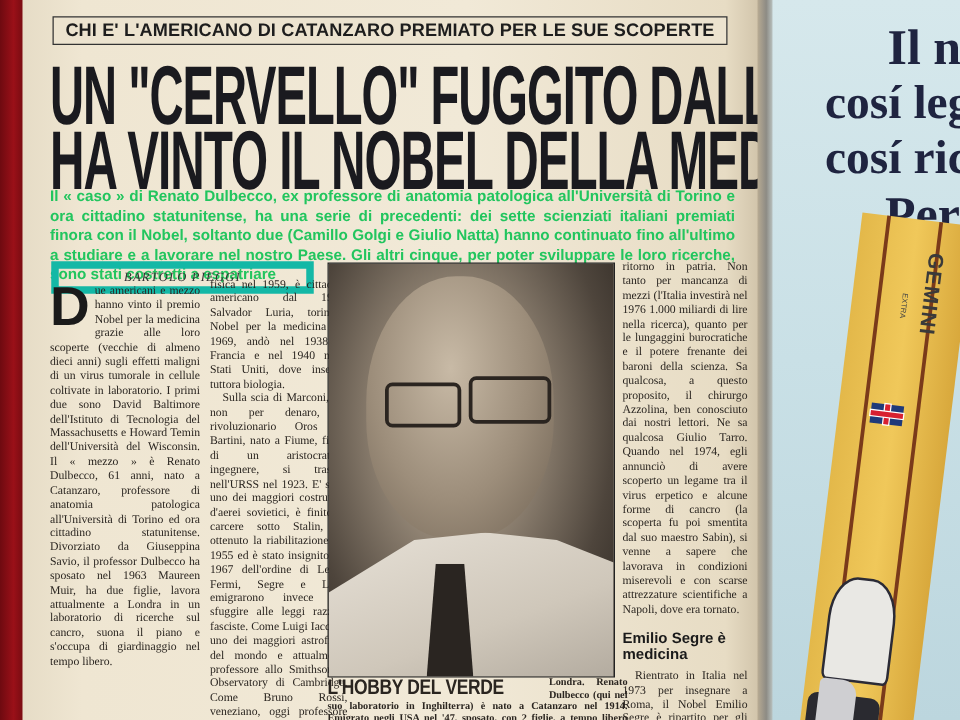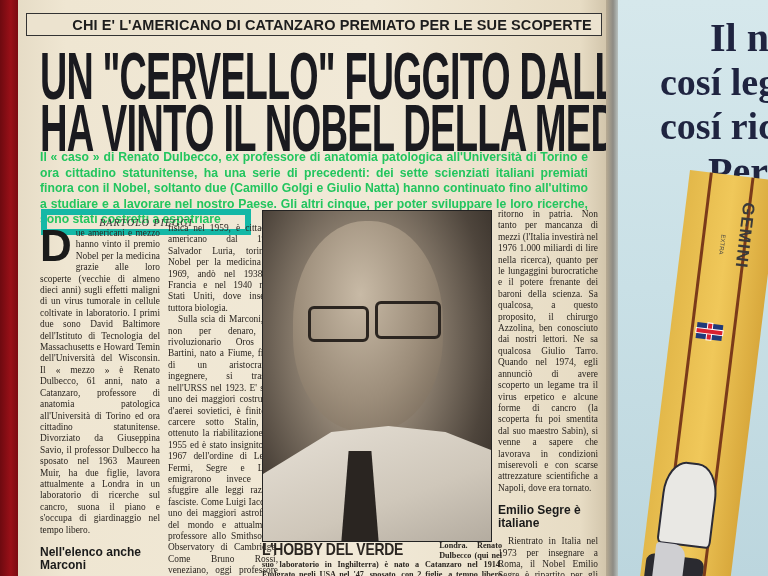--- a/index.html
+++ b/index.html
@@ -1,21 +1,21 @@
 <!DOCTYPE html>
 <html><head>
 <meta charset="utf-8">
 <style>
   html,body{margin:0;padding:0;}
   body{width:768px;height:576px;overflow:hidden;background:#8a0d14;position:relative;font-family:"Liberation Serif",serif;}
   .spine{position:absolute;left:0;top:0;width:18px;height:576px;background:linear-gradient(90deg,#6e0a10,#9a1018 60%,#7a0c12);}
   .page{position:absolute;left:18px;top:0;width:592px;height:576px;background:linear-gradient(90deg,#e6dcc6,#efe6d2 8%,#f1e9d7 60%,#e7dcc4 95%,#cfc2a8);overflow:hidden;}
   .gutter{position:absolute;left:606px;top:0;width:14px;height:576px;background:linear-gradient(90deg,#b8ab93,#8d8b84,#c9d6d6);}
   .ad{position:absolute;left:618px;top:0;width:150px;height:576px;background:linear-gradient(180deg,#d6e8ec,#c9e0e6 50%,#bcd6de);overflow:hidden;}
-  .kicker{position:absolute;left:26px;top:13px;width:538px;height:21px;border:1.5px solid #333;background:#ece3cf;display:flex;align-items:center;justify-content:center;font-family:"Liberation Sans",sans-serif;font-weight:bold;font-size:14.5px;color:#1d1d1d;letter-spacing:0.1px;white-space:nowrap;padding-left:36px;}
+  .kicker{position:absolute;left:42px;top:13px;width:538px;height:21px;border:1.5px solid #333;background:#ece3cf;display:flex;align-items:center;justify-content:center;font-family:"Liberation Sans",sans-serif;font-weight:bold;font-size:14.5px;color:#1d1d1d;letter-spacing:0.1px;white-space:nowrap;}
   .headline{position:absolute;left:40px;top:38px;width:548px;font-family:"Liberation Sans",sans-serif;font-weight:900;color:#1a1a1f;line-height:52px;}
   .hl{display:block;font-size:46px;transform:scaleY(1.45) scaleX(0.78);transform-origin:left top;white-space:nowrap;letter-spacing:-1px;height:52px;}
   .hl.l1{transform:scaleY(1.45) scaleX(0.82);}
   .hl.l2{transform:scaleY(1.45) scaleX(0.83);}
   .deck{position:absolute;left:40px;top:150px;width:548px;font-family:"Liberation Sans",sans-serif;font-weight:bold;font-size:12.2px;line-height:15.6px;color:#22c55e;text-align:justify;}
   .byline{position:absolute;left:41px;top:209px;width:198px;height:14px;border:6px solid #14b8a6;font-family:"Liberation Serif",serif;font-style:italic;font-size:10px;color:#333;display:flex;align-items:center;justify-content:center;letter-spacing:1px;}
   .col{position:absolute;font-family:"Liberation Serif",serif;font-size:9.4px;line-height:11.4px;color:#2a2520;text-align:justify;}
   .col1{left:40px;top:228px;width:120px;}
   .col2{left:168px;top:223px;width:110px;}
   .col3{left:498px;top:209px;width:100px;}
@@ -57,21 +57,20 @@
   <span class="hl l2">HA VINTO IL NOBEL DELLA MEDICINA</span>
 </div>
 
 <div class="deck">Il « caso » di Renato Dulbecco, ex professore di anatomia patologica all'Università di Torino e ora cittadino statunitense, ha una serie di precedenti: dei sette scienziati italiani premiati finora con il Nobel, soltanto due (Camillo Golgi e Giulio Natta) hanno continuato fino all'ultimo a studiare e a lavorare nel nostro Paese. Gli altri cinque, per poter sviluppare le loro ricerche, sono stati costretti a espatriare</div>
 
 <div class="byline">BARTOLO PIEGGI</div>
 
 <div class="col col1">
   <span class="dropcap">D</span>
   <p class="noind">ue americani e mezzo hanno vinto il premio Nobel per la medicina grazie alle loro scoperte (vecchie di almeno dieci anni) sugli effetti maligni di un virus tumorale in cellule coltivate in laboratorio. I primi due sono David Baltimore dell'Istituto di Tecnologia del Massachusetts e Howard Temin dell'Università del Wisconsin. Il « mezzo » è Renato Dulbecco, 61 anni, nato a Catanzaro, professore di anatomia patologica all'Università di Torino ed ora cittadino statunitense. Divorziato da Giuseppina Savio, il professor Dulbecco ha sposato nel 1963 Maureen Muir, ha due figlie, lavora attualmente a Londra in un laboratorio di ricerche sul cancro, suona il piano e s'occupa di giardinaggio nel tempo libero.</p>
-  <div class="subhead">Nell'elenco anche Marconi</div>
 
 </div>
 
 <div class="col col2">
   <p class="noind">fisica nel 1959, è cittadino americano dal 1944. Salvador Luria, torinese, Nobel per la medicina nel 1969, andò nel 1938 in Francia e nel 1940 negli Stati Uniti, dove insegna tuttora biologia.</p>
   <p>Sulla scia di Marconi, ma non per denaro, il rivoluzionario Oros Di Bartini, nato a Fiume, figlio di un aristocratico, ingegnere, si trasferì nell'URSS nel 1923. E' stato uno dei maggiori costruttori d'aerei sovietici, è finito in carcere sotto Stalin, ha ottenuto la riabilitazione nel 1955 ed è stato insignito nel 1967 dell'ordine di Lenin. Fermi, Segre e Luria emigrarono invece per sfuggire alle leggi razziali fasciste. Come Luigi Iacchia, uno dei maggiori astrofisici del mondo e attualmente professore allo Smithsonian Observatory di Cambridge. Come Bruno Rossi, veneziano, oggi professore all'Istituto di Tecnologia del Massachusetts. Come Bruno Pontecorvo, fisico nucleare, che lavorò con Fermi negli Stati Uniti, poi in Inghilterra e fuggì nel 1950 nell'URSS creando un caso clamoroso di spionaggio politico-scientifico.</p>
 
 </div>
 
 <div class="photo">
@@ -82,21 +81,21 @@
   <div class="tie"></div>
 </div>
 
 <div class="caption">
   <span class="cap-title">L'HOBBY DEL VERDE</span>
   <span>Londra. Renato Dulbecco (qui nel suo laboratorio in Inghilterra) è nato a Catanzaro nel 1914. Emigrato negli USA nel '47, sposato, con 2 figlie, a tempo libero suona il piano e coltiva il giardino.</span>
 </div>
 
 <div class="col col3">
   <p class="noind">ritorno in patria. Non tanto per mancanza di mezzi (l'Italia investirà nel 1976 1.000 miliardi di lire nella ricerca), quanto per le lungaggini burocratiche e il potere frenante dei baroni della scienza. Sa qualcosa, a questo proposito, il chirurgo Azzolina, ben conosciuto dai nostri lettori. Ne sa qualcosa Giulio Tarro. Quando nel 1974, egli annunciò di avere scoperto un legame tra il virus erpetico e alcune forme di cancro (la scoperta fu poi smentita dal suo maestro Sabin), si venne a sapere che lavorava in condizioni miserevoli e con scarse attrezzature scientifiche a Napoli, dove era tornato.</p>
-  <div class="subhead">Emilio Segre è italiane</div>
+  <div class="subhead">Emilio Segre è medicina</div>
   <p>Rientrato in Italia nel 1973 per insegnare a Roma, il Nobel Emilio Segre è ripartito per gli Stati Uniti agli inizi di questo mese e ha dichiarato: « Dire che le condizioni culturali e ambientali nelle università italiane siano particolarmente fiorenti e soddisfacenti sarebbe una frottola, ma non sono partito per questi motivi. I motivi sono personali e scientifici ». Più duro, sebbene meno direttamente informato, è stato il recente laureato Renato Dulbecco: « Il discorso sulla fuga dei cervelli dall'Italia è stato di grande at-</p>
 </div>
 
 <div class="gutter"></div>
 
 <div class="ad">
   <div class="ad-line" style="left:92px;top:14px;font-size:40px;">Il nu</div>
   <div class="ad-line" style="left:42px;top:60px;font-size:38px;">cosí leg</div>
   <div class="ad-line" style="left:42px;top:104px;font-size:38px;">cosí ric</div>
   <div class="ad-line" style="left:90px;top:148px;font-size:40px;">Per c</div>

